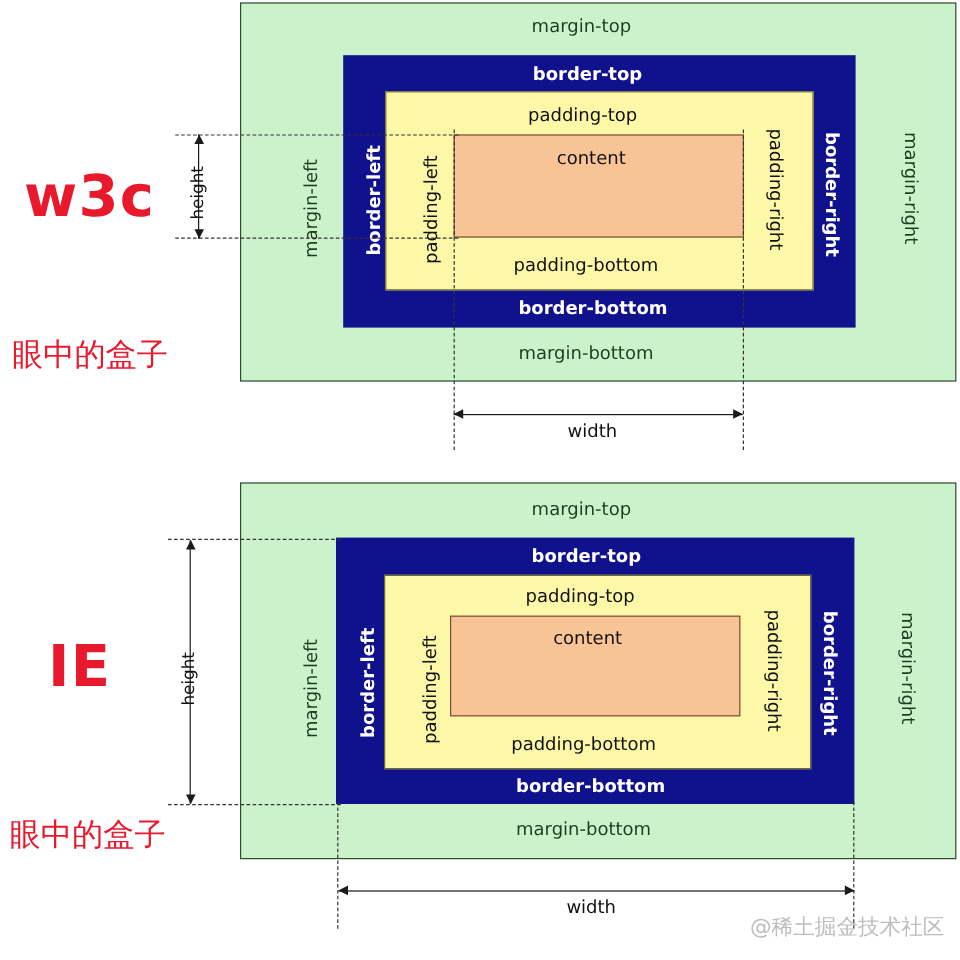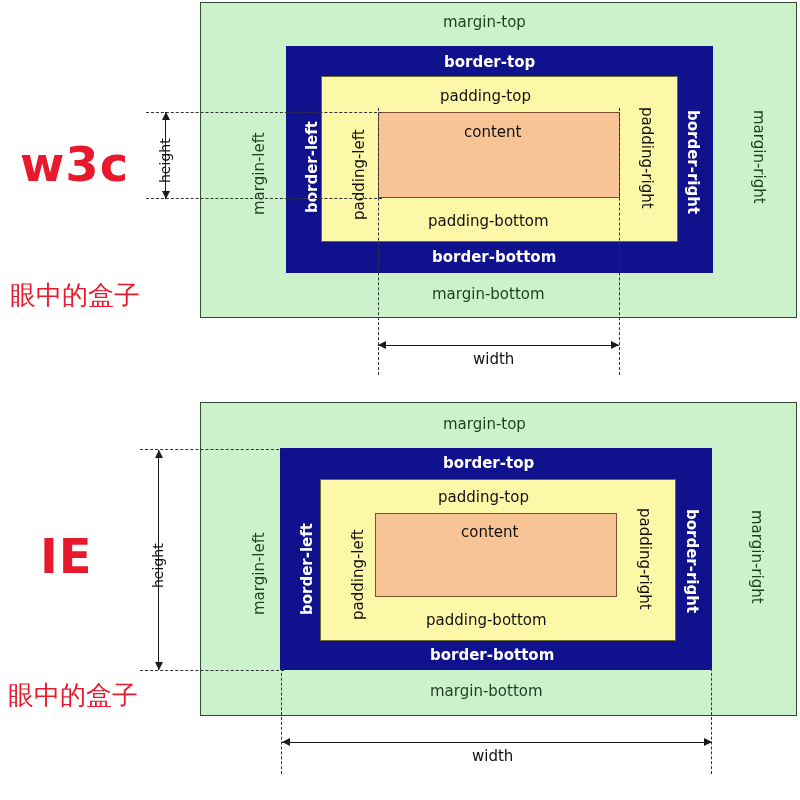--- a/index.html
+++ b/index.html
@@ -196,14 +196,15 @@
 
     <div class="arrow-h" style="left:282px;top:742px;width:430px;"></div>
     <div class="ahead left" style="left:282px;top:738px;"></div>
     <div class="ahead right" style="left:704px;top:738px;"></div>
     <div class="lbl dark" style="left:472px;top:749px;">width</div>
 
     <div class="caption-model" style="left:40px;top:528px;font-size:48px;">IE</div>
     <div class="caption-cn" style="left:8px;top:678px;">眼中的盒子</div>
   </div>
 
+  <div class="wm-cn" style="left:625px;top:760px;">@稀土掘金技术社区</div>
 
 </div>
 
 </body></html>

